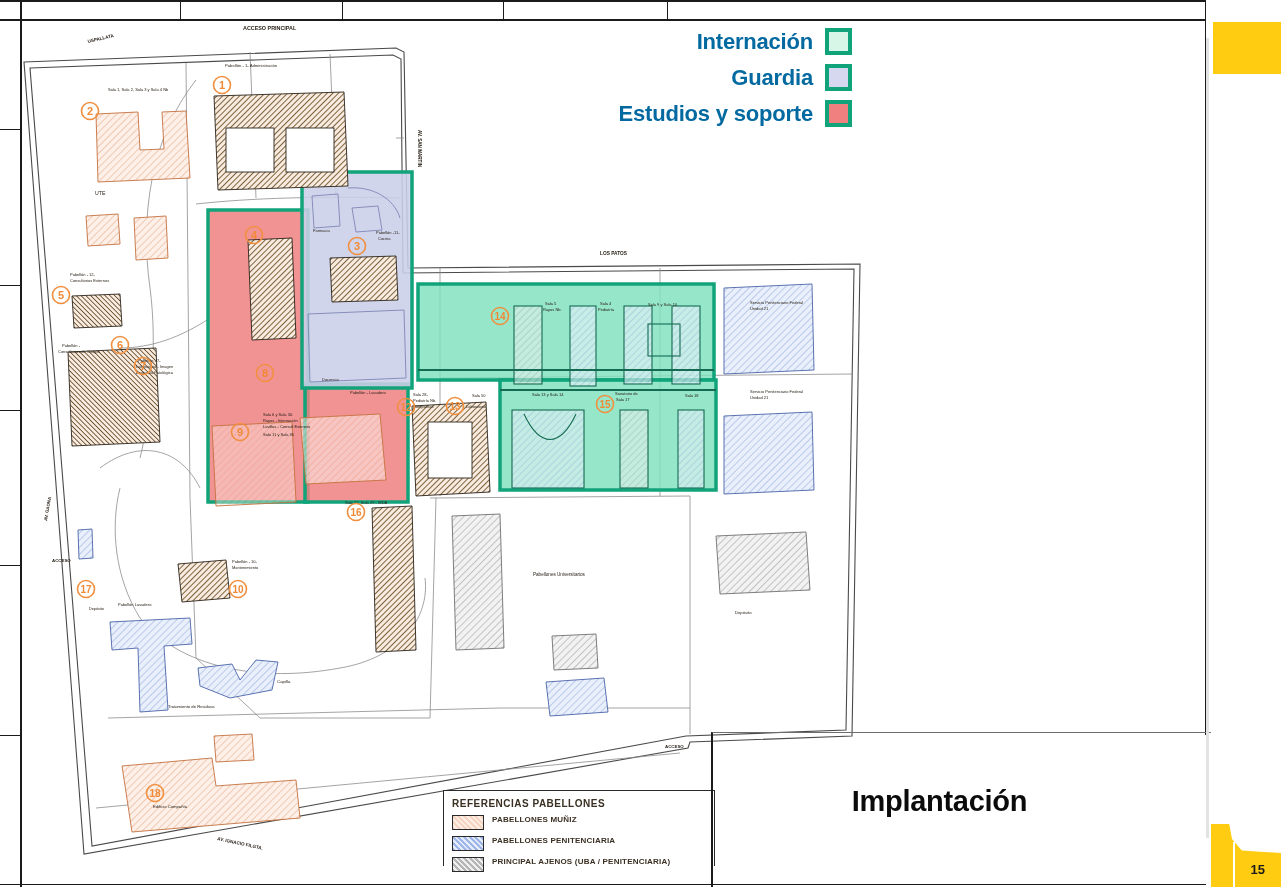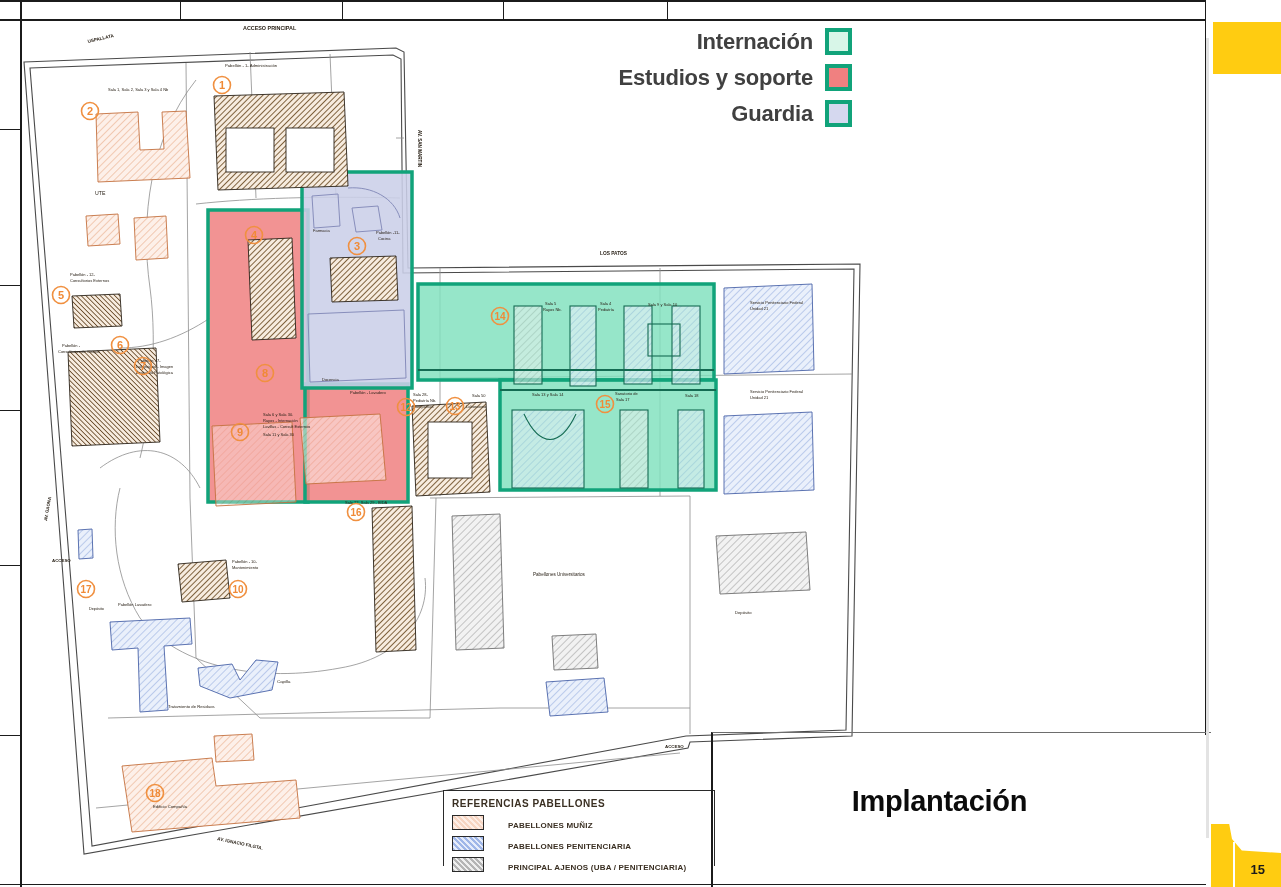--- a/index.html
+++ b/index.html
@@ -34,21 +34,21 @@
   
   #zone-legend {
     position: absolute; left: 556px; top: 28px;
     width: 296px;
   }
   .legend-row {
     display: flex; align-items: center; justify-content: flex-end;
     gap: 12px; margin-bottom: 9px;
   }
   .legend-label {
-    font-size: 22px; font-weight: bold; color: #404040;
+    font-size: 22px; font-weight: bold; color: #0369a1;
     letter-spacing: -0.2px; white-space: nowrap; line-height: 1.05;
   }
   .legend-swatch {
     width: 27px; height: 27px; flex: none;
     border: 4px solid #11a37a;
     background: #d8f6e8;
   }
 
   
   #slide-title {
@@ -99,21 +99,21 @@
     width: 272px; height: 76px;
     background: #ffffff;
     border: 1px solid #2a2a2a;
     border-bottom: none;
     padding: 7px 8px 0 8px;
   }
   #ref-title {
     font-size: 10px; font-weight: bold; color: #3a2f22;
     letter-spacing: 0.5px; margin-bottom: 6px;
   }
-  .ref-row { display: flex; align-items: flex-end; gap: 24px; margin-bottom: 6px; }
+  .ref-row { display: flex; align-items: flex-start; gap: 8px; margin-bottom: 6px; }
   .ref-chip { width: 32px; height: 15px; flex: none; border: 1px solid #2a2a2a; }
   .ref-text { font-size: 8px; font-weight: bold; color: #3a2f22; letter-spacing: 0.2px; }
 
   .hatch-salmon { background: repeating-linear-gradient(45deg,#f6d5c2 0 2px,#fdeee6 2px 4px); }
   .hatch-blue   { background: repeating-linear-gradient(45deg,#9fb6e8 0 2px,#e6ecfa 2px 4px); }
   .hatch-gray   { background: repeating-linear-gradient(45deg,#b5b5b5 0 2px,#efefef 2px 4px); }
 
   
   .pl-txt { font-family: "Liberation Sans", sans-serif; fill: #2a2218; }
   .marker-circle { fill: none; stroke: #f09040; stroke-width: 1.6; }
@@ -393,26 +393,26 @@
         </g>
     </svg>
   </div>
 
   <div id="zone-legend">
     <div class="legend-row">
       <span class="legend-label">Internación</span>
       <span class="legend-swatch" style="background:#d8f6e8"></span>
     </div>
     <div class="legend-row">
+      <span class="legend-label">Guardia</span>
+      <span class="legend-swatch" style="background:#d5d8ef"></span>
+    </div>
+    <div class="legend-row">
       <span class="legend-label">Estudios y soporte</span>
       <span class="legend-swatch" style="background:#f08080"></span>
-    </div>
-    <div class="legend-row">
-      <span class="legend-label">Guardia</span>
-      <span class="legend-swatch" style="background:#d5d8ef"></span>
     </div>
   </div>
 
   <div id="ref-box">
     <div id="ref-title">REFERENCIAS PABELLONES</div>
     <div class="ref-row">
       <span class="ref-chip hatch-salmon"></span>
       <span class="ref-text">PABELLONES MUÑIZ</span>
     </div>
     <div class="ref-row">

